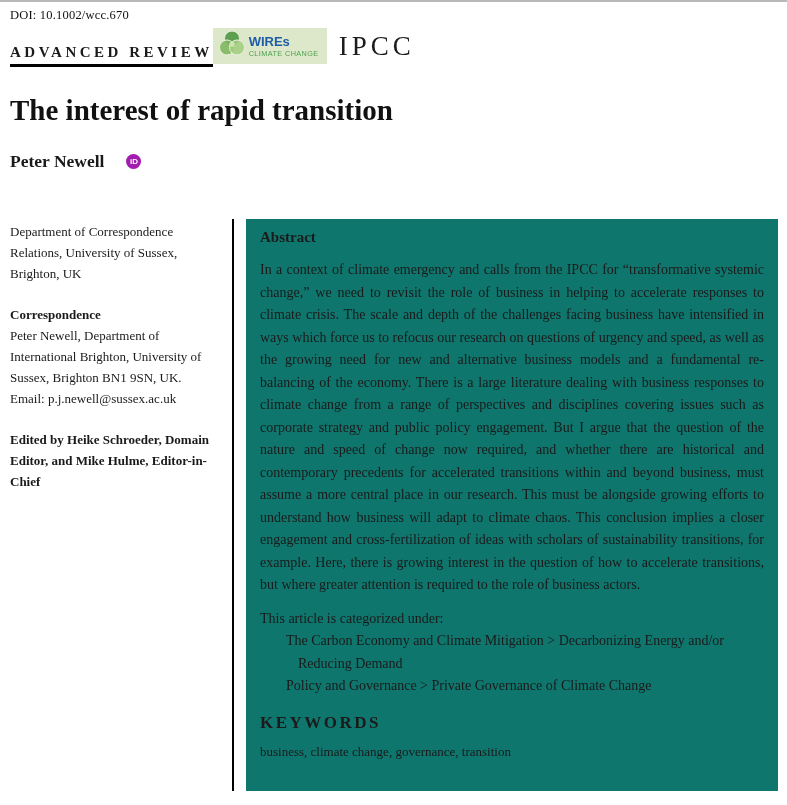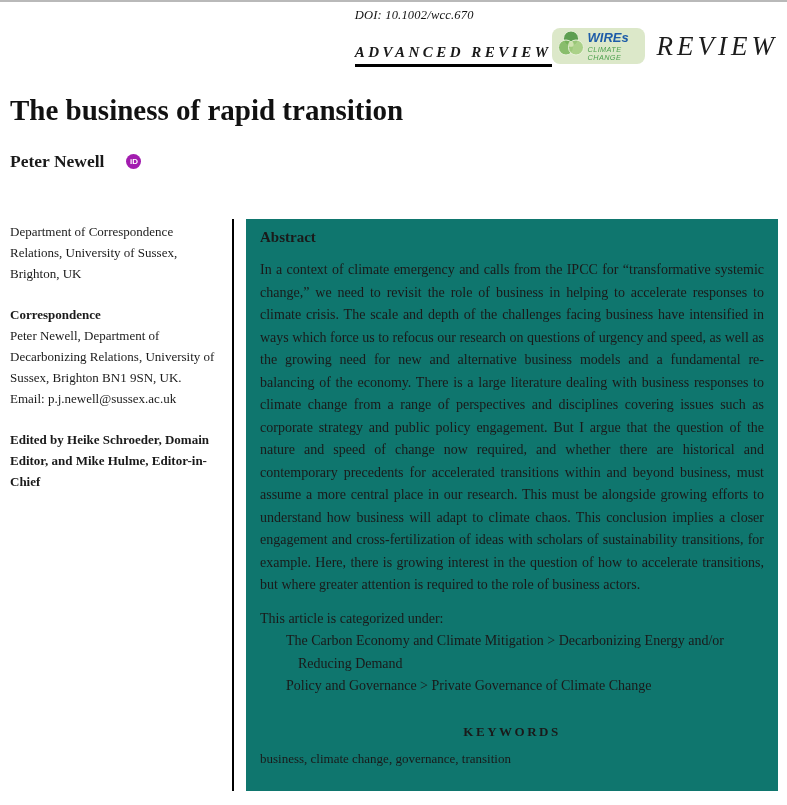--- a/index.html
+++ b/index.html
@@ -10,34 +10,34 @@
     color: #1a1a1a;
     overflow: hidden;
   }
   .page {
     width: 787px; height: 805px;
     border-top: 2px solid #b9b9b9;
     padding: 6px 9px 0 10px;
     position: relative;
   }
   
-  .header-row { display: flex; justify-content: flex-end; align-items: flex-start; font-style: italic; }
+  .header-row { display: flex; justify-content: flex-start; align-items: flex-start; }
   .doi { font-size: 12.5px; letter-spacing: 0.2px; color: #111; }
   .article-type {
     display: inline-block;
     margin-top: 21px;
     font-size: 15px; font-weight: 700; letter-spacing: 3.5px;
     border-bottom: 3px solid #000;
     padding-bottom: 3px;
   }
   .logo-row { display: flex; align-items: center; gap: 12px; margin-top: 20px; }
   .wires-badge {
-    width: 93px; height: 36px;
+    width: 114px; height: 36px;
     background: #dce8c9;
-    border-radius: 8px;
+    border-radius: 0;
     display: flex; align-items: center;
     padding: 3px 4px;
   }
   .wires-text { display: flex; flex-direction: column; line-height: 1; margin-left: 2px; }
   .wires-name { font-family: "Liberation Sans", sans-serif; font-weight: 700; font-size: 13px; color: #1e5ca8; }
   .wires-sub  { font-family: "Liberation Sans", sans-serif; font-size: 7.3px; letter-spacing: 0.4px; color: #4da04e; margin-top: 2px; }
   .wiley {
     font-family: "Liberation Serif", serif;
     font-size: 27px; letter-spacing: 4px; color: #1c1c1c;
   }
@@ -69,22 +69,22 @@
   .abstract-body {
     margin-top: 13px;
     font-size: 14px; line-height: 1.61; text-align: justify;
   }
   .categorized { margin-top: 11px; font-size: 14px; line-height: 1.6; }
   .category-item {
     font-size: 14px; line-height: 1.6;
     padding-left: 38px; text-indent: -12px;
   }
   .keywords-heading {
-    margin-top: 26px;
-    font-size: 13px; font-weight: 700; letter-spacing: 2.5px; text-align: center;
+    margin-top: 15px;
+    font-size: 17px; font-weight: 700; letter-spacing: 2.5px;
   }
   .keywords-line { margin-top: 11px; font-size: 13px; }
 </style>
 </head>
 <body>
 
 <div class="page">
 
   <div class="header-row">
     <div>
@@ -99,38 +99,38 @@
             <circle cx="10" cy="18.5" r="7.5" fill="#7ab55c" fill-opacity="0.85" stroke="#eaf2dc" stroke-width="1"></circle>
             <circle cx="20" cy="18.5" r="7.5" fill="#a2cc7e" fill-opacity="0.85" stroke="#eaf2dc" stroke-width="1"></circle>
             <circle cx="15" cy="15.2" r="2.6" fill="#cfe3b0"></circle>
           </svg>
         </span>
         <span class="wires-text">
           <span class="wires-name">WIREs</span>
           <span class="wires-sub">CLIMATE CHANGE</span>
         </span>
       </div>
-      <div class="wiley">REVIEW</div>
+      <div class="wiley">IPCC</div>
     </div>
   </div>
 
-  <h1 class="title">The business of rapid transition</h1>
+  <h1 class="title">The interest of rapid transition</h1>
 
   <div class="author-row">
     <span class="author-name">Peter Newell</span>
     <span class="orcid">iD</span>
   </div>
 
   <div class="columns">
 
     <div class="left-col">
       <div class="block">Department of Correspondence Relations, University of Sussex, Brighton, UK</div>
       <div class="block">
         <div class="bold">Correspondence</div>
-        <div>Peter Newell, Department of Decarbonizing Relations, University of Sussex, Brighton BN1 9SN, UK.</div>
+        <div>Peter Newell, Department of International Brighton, University of Sussex, Brighton BN1 9SN, UK.</div>
         <div>Email: p.j.newell@sussex.ac.uk</div>
       </div>
       <div class="block bold">Edited by Heike Schroeder, Domain Editor, and Mike Hulme, Editor-in-Chief</div>
     </div>
 
     <div class="v-rule"></div>
 
     <div class="abstract-box">
       <div class="abstract-heading">Abstract</div>
       <div class="abstract-body">In a context of climate emergency and calls from the IPCC for “transformative systemic change,” we need to revisit the role of business in helping to accelerate responses to climate crisis. The scale and depth of the challenges facing business have intensified in ways which force us to refocus our research on questions of urgency and speed, as well as the growing need for new and alternative business models and a fundamental re-balancing of the economy. There is a large literature dealing with business responses to climate change from a range of perspectives and disciplines covering issues such as corporate strategy and public policy engagement. But I argue that the question of the nature and speed of change now required, and whether there are historical and contemporary precedents for accelerated transitions within and beyond business, must assume a more central place in our research. This must be alongside growing efforts to understand how business will adapt to climate chaos. This conclusion implies a closer engagement and cross-fertilization of ideas with scholars of sustainability transitions, for example. Here, there is growing interest in the question of how to accelerate transitions, but where greater attention is required to the role of business actors.</div>

